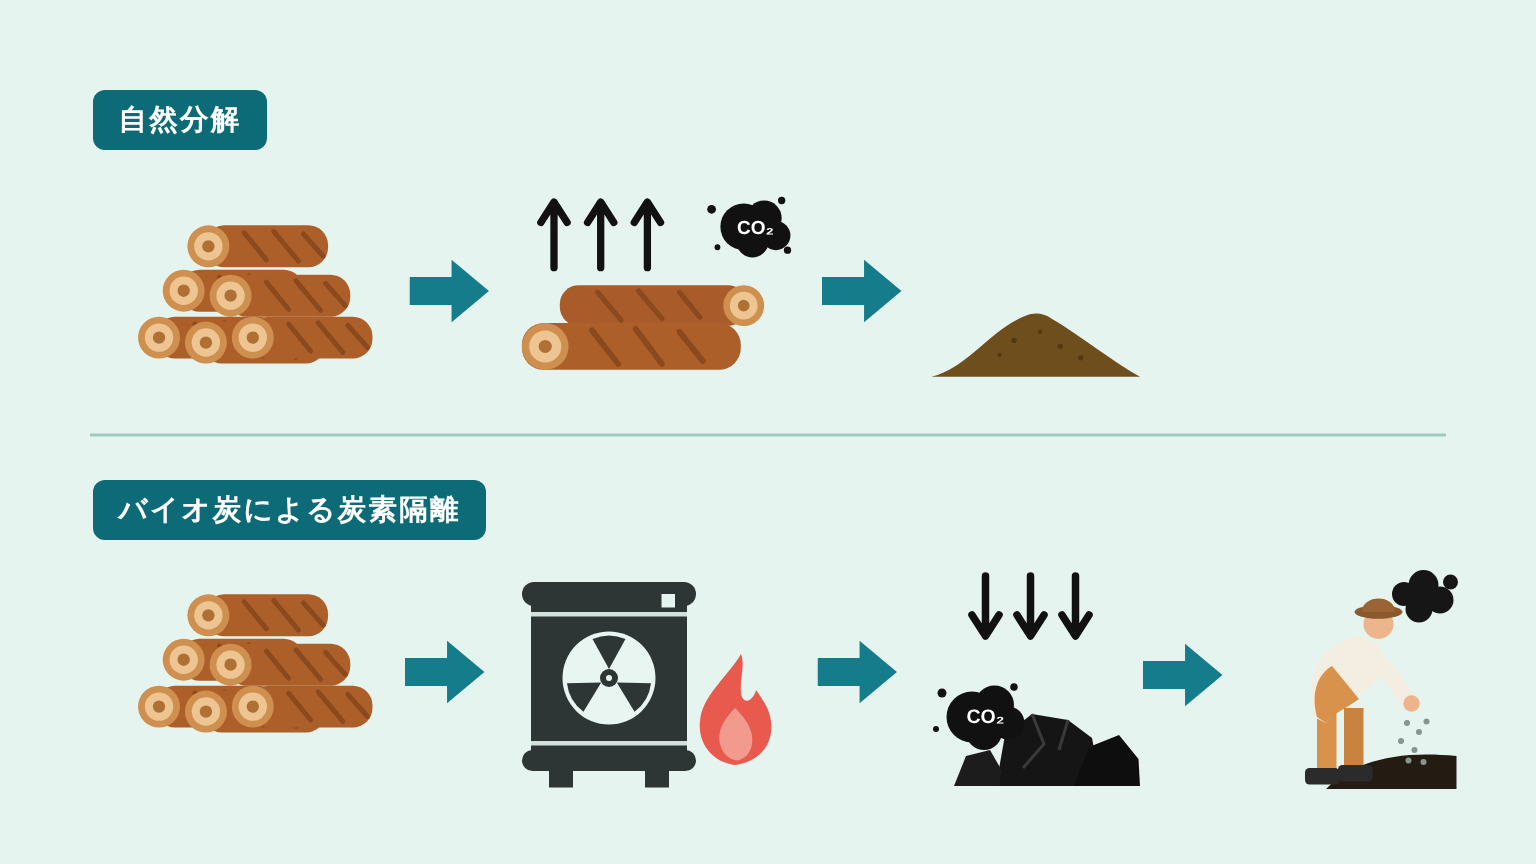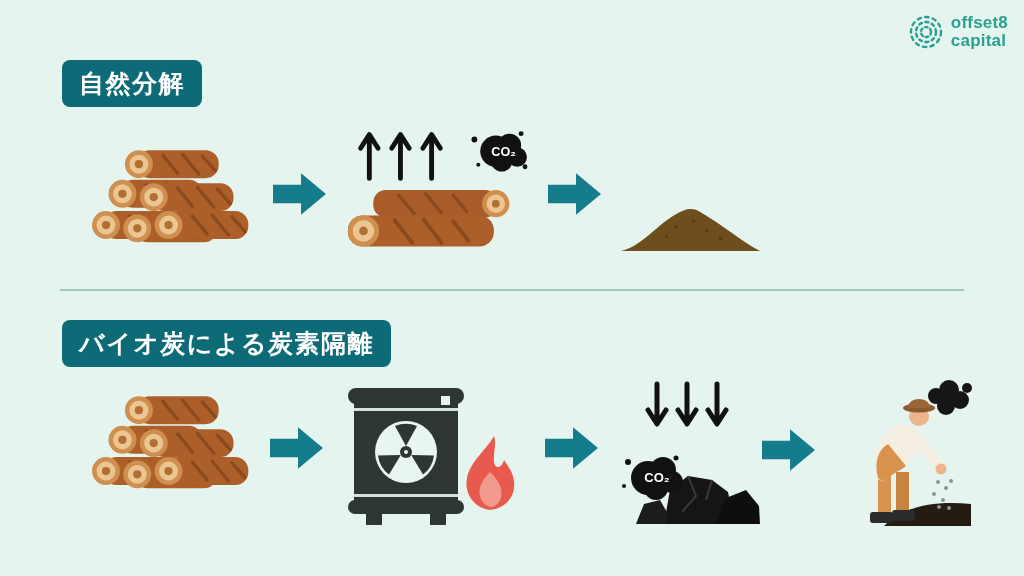--- a/index.html
+++ b/index.html
@@ -2,21 +2,21 @@
 <html><head>
 <meta charset="utf-8">
 <style>
   * { margin:0; padding:0; box-sizing:border-box; }
   html,body { width:1024px; height:576px; }
   body { font-family:"Liberation Sans","DejaVu Sans",sans-serif; }
   .canvas { position:relative; width:1024px; height:576px; background:#e5f4ef; overflow:hidden; }
   .abs { position:absolute; }
   .badge {
     position:absolute; background:#0c6b76; color:#ffffff; font-weight:bold;
-    font-size:25px; padding:7px 17px; border-radius:8px; letter-spacing:1.5px;
+    font-size:19px; padding:7px 17px; border-radius:8px; letter-spacing:1.5px;
     font-family:"DejaVu Sans","Liberation Sans",sans-serif; white-space:nowrap;
   }
   .logo { position:absolute; top:14px; right:16px; display:flex; gap:7px; align-items:center; }
   .logo-text { color:#2aa18f; font-weight:800; font-size:17px; line-height:1.08; letter-spacing:.2px; }
   .divider { position:absolute; left:60px; top:289px; width:904px; height:2px; background:#9fcac1; }
   svg { display:block; }
 </style>
 </head>
 <body>
 
@@ -38,33 +38,20 @@
         <use href="#log" x="0" y="84"></use>
         <use href="#log" x="38" y="88"></use>
         <use href="#log" x="76" y="84"></use>
       </g>
       <g id="flow-arrow-sym">
         <path d="M0 12 H27 V1 L51 21 L27 41 V30 H0 Z"></path>
       </g>
     </defs>
   </svg>
 
-  <header class="logo">
-    <svg viewBox="0 0 36 36" width="36" height="36">
-      <g fill="none" stroke="#2aa18f" stroke-linecap="round">
-        <circle cx="18" cy="18" r="5" stroke-width="2.4" stroke-dasharray="2.5 3"></circle>
-        <circle cx="18" cy="18" r="10" stroke-width="2.4" stroke-dasharray="3 3.6"></circle>
-        <circle cx="18" cy="18" r="15" stroke-width="2.4" stroke-dasharray="3.5 4.2"></circle>
-      </g>
-    </svg>
-    <div class="logo-text">
-      <div>offset8</div>
-      <div>capital</div>
-    </div>
-  </header>
 
   <section>
 
     <div class="badge" style="left:62px; top:60px;">
       <span>自然分解</span>
     </div>
 
     <svg class="abs" style="left:92px; top:142px;" width="158" height="102" viewBox="0 0 192 124">
       <use href="#logpile-sym"></use>
     </svg>

